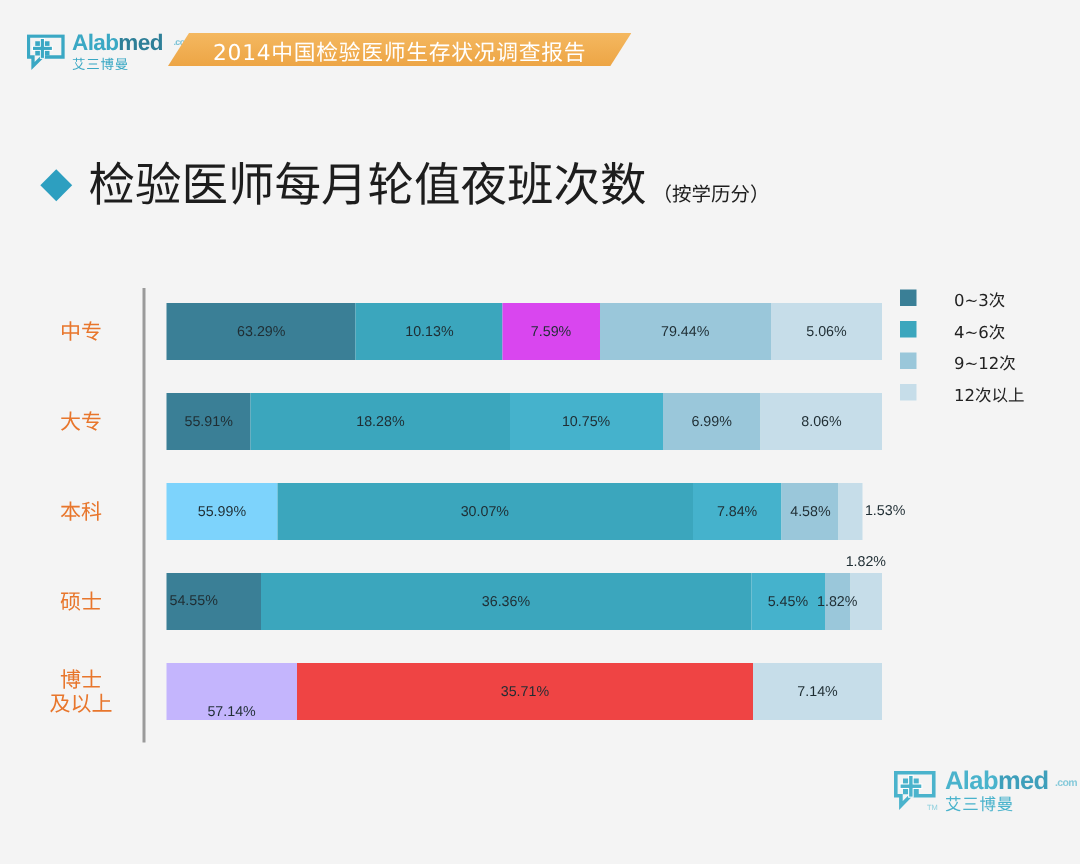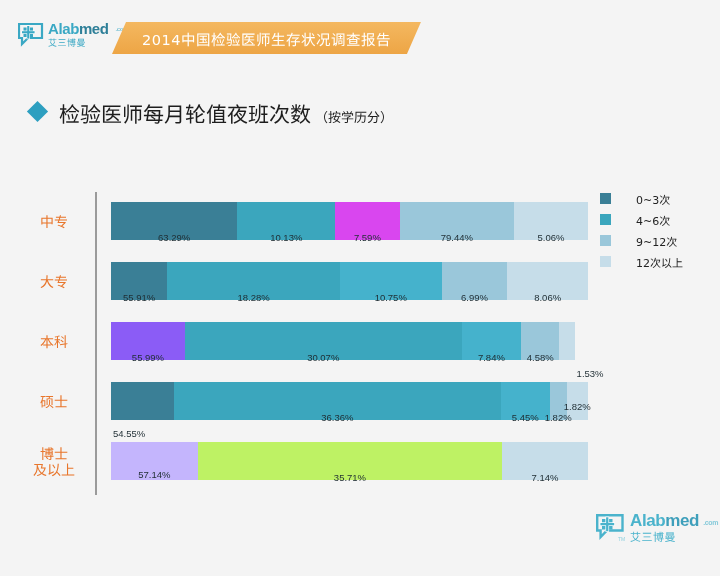--- a/index.html
+++ b/index.html
@@ -66,21 +66,21 @@
     color: #3aa8c4;
     line-height: 11px;
     letter-spacing: 0.5px;
     margin-top: 2px;
     white-space: nowrap;
   }
   .header-banner {
     position: absolute;
     left: 112px;
     top: 22px;
-    height: 32px;
+    height: 22px;
     background: #f0ad4e;
     background: linear-gradient(180deg,#f4b860 0%, #eda545 100%);
     -webkit-clip-path: polygon(14px 0, 100% 0, calc(100% - 14px) 100%, 0 100%);
     clip-path: polygon(14px 0, 100% 0, calc(100% - 14px) 100%, 0 100%);
     padding: 0 30px 0 30px;
     display: flex;
     align-items: center;
   }
   .header-banner-text {
     color: #ffffff;
@@ -102,21 +102,21 @@
     width: 15px;
     height: 15px;
     background: #2d9fc0;
     transform: rotate(45deg);
     position: relative;
     top: -3px;
     margin-right: 14px;
     flex: none;
   }
   .slide-title {
-    font-size: 21px;
+    font-size: 31px;
     color: #1d1d1d;
     white-space: nowrap;
     font-family: Liberation Serif, serif;
   }
   .slide-subtitle {
     font-size: 13px;
     color: #1d1d1d;
     margin-left: 4px;
     white-space: nowrap;
     font-family: "DejaVu Sans", "Liberation Sans", sans-serif;
@@ -180,21 +180,20 @@
     justify-content: center;
     box-sizing: border-box;
   }
   .seg-label {
     font-size: 9.5px;
     color: #1f2d33;
     white-space: nowrap;
     font-family: "Liberation Sans", sans-serif;
     position: relative;
     z-index: 2;
-    margin-top: 32px;
   }
   .seg-label.outside-above {
     position: absolute;
     top: -13px;
     left: 50%;
     transform: translateX(-50%);
   }
   .seg-label.shift-left {
     position: absolute;
     left: 2px;
@@ -354,21 +353,21 @@
             <span class="seg-label">6.99%</span>
           </div>
           <div class="seg" style="width: 16.9%; background: rgb(198, 221, 233);">
             <span class="seg-label">8.06%</span>
           </div>
         </div>
       </div>
       <div class="bar-row" style="top: 120px;">
         <div class="cat-label"><span>本科</span></div>
         <div class="bar-track" style="width: 100%;">
-          <div class="seg" style="width: 15.5%; background: #8b5cf6;">
+          <div class="seg" style="width: 15.5%; background: #7dd3fc;">
             <span class="seg-label">55.99%</span>
           </div>
           <div class="seg" style="width: 58%; background: rgb(59, 166, 189);">
             <span class="seg-label">30.07%</span>
           </div>
           <div class="seg" style="width: 12.5%; background: rgb(69, 178, 204);">
             <span class="seg-label">7.84%</span>
           </div>
           <div class="seg" style="width: 8%; background: rgb(154, 199, 218);">
             <span class="seg-label">4.58%</span>
@@ -397,21 +396,21 @@
             <span class="seg-label outside-above">1.82%</span>
           </div>
         </div>
       </div>
       <div class="bar-row" style="top: 240px;">
         <div class="cat-label"><span>博士</span><span class="l2">及以上</span></div>
         <div class="bar-track" style="width: 100%;">
           <div class="seg" style="width: 18.2%; background: #c4b5fd; align-items: flex-end;">
             <span class="seg-label">57.14%</span>
           </div>
-          <div class="seg" style="width: 63.8%; background: #bef264;">
+          <div class="seg" style="width: 63.8%; background: #ef4444;">
             <span class="seg-label">35.71%</span>
           </div>
           <div class="seg" style="width: 18%; background: rgb(198, 221, 233);">
             <span class="seg-label">7.14%</span>
           </div>
         </div>
       </div>
     </div>
 </div>
 

